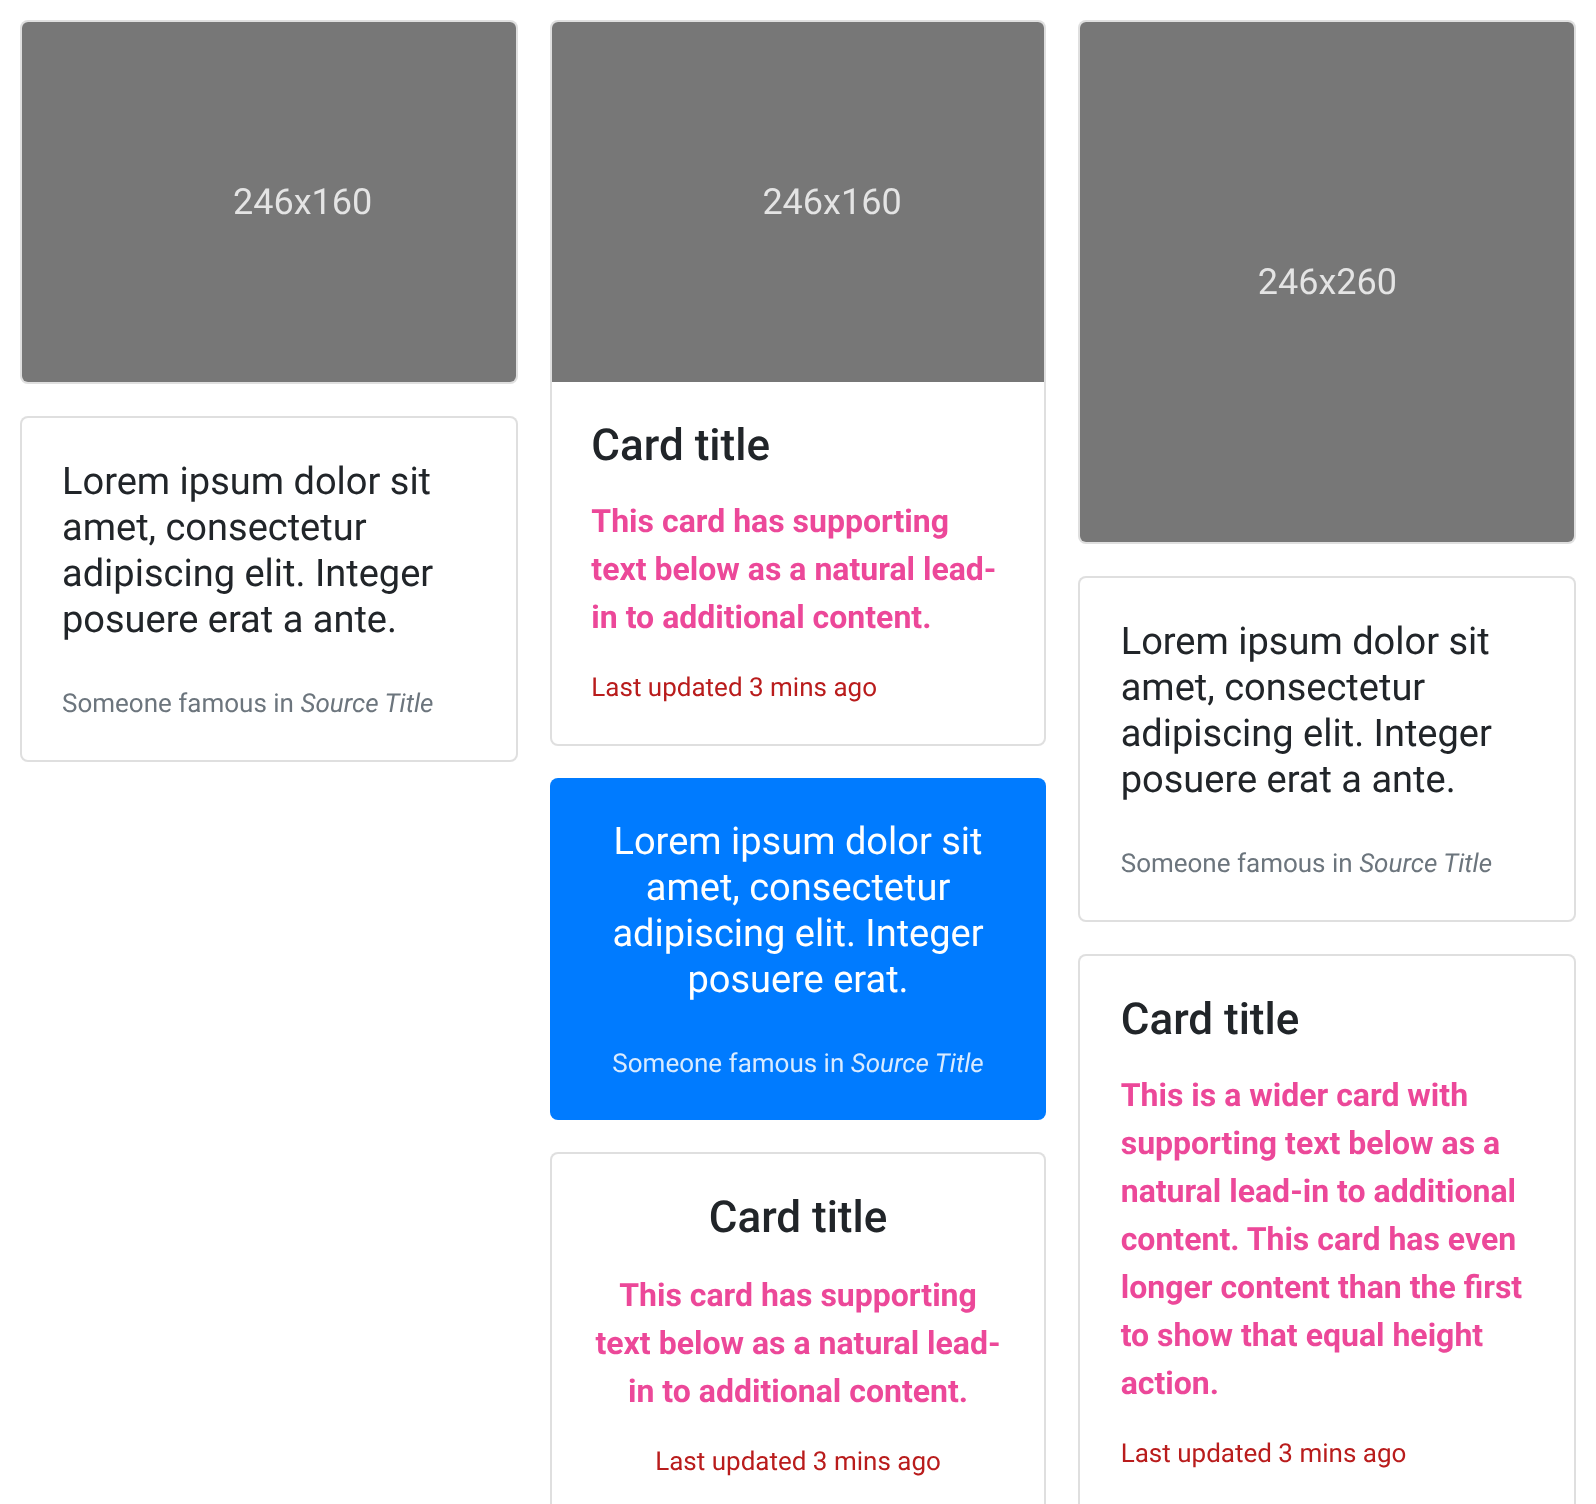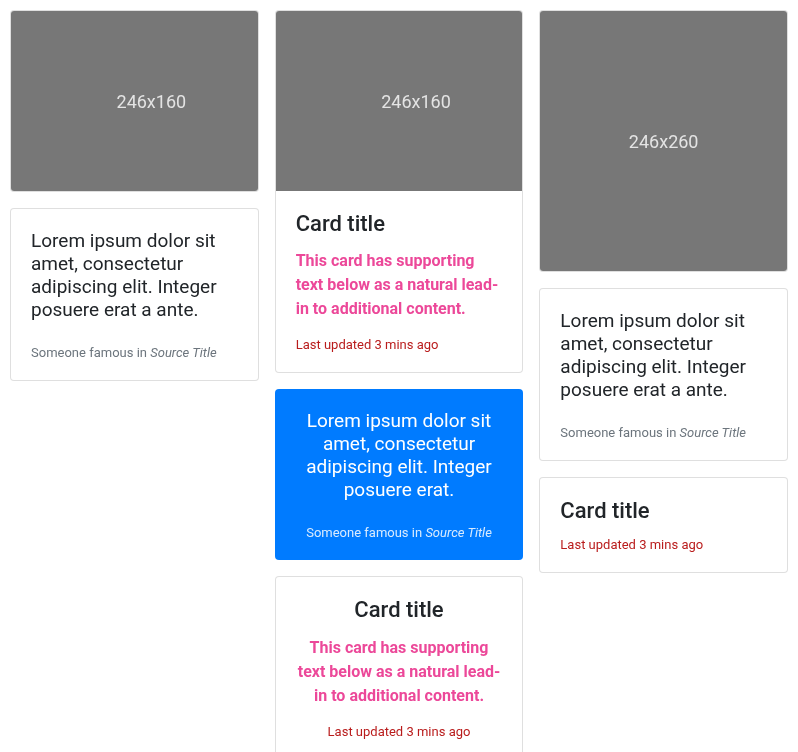--- a/index.html
+++ b/index.html
@@ -153,19 +153,20 @@
         <p class="blockquote">Lorem ipsum dolor sit amet, consectetur adipiscing elit. Integer posuere erat a ante.</p>
         <div class="blockquote-footer">
           <span>Someone famous in </span><cite>Source Title</cite>
         </div>
       </div>
     </div>
 
     <div class="card">
       <div class="card-body">
         <h4 class="card-title">Card title</h4>
+        <p class="card-text">This is a wider card with supporting text below as a natural lead-in to additional content. This card has even longer content than the first to show that equal height action.</p>
         <p class="text-muted">Last updated 3 mins ago</p>
       </div>
     </div>
 
   </div>
 
 </div>
 
 </body></html>

